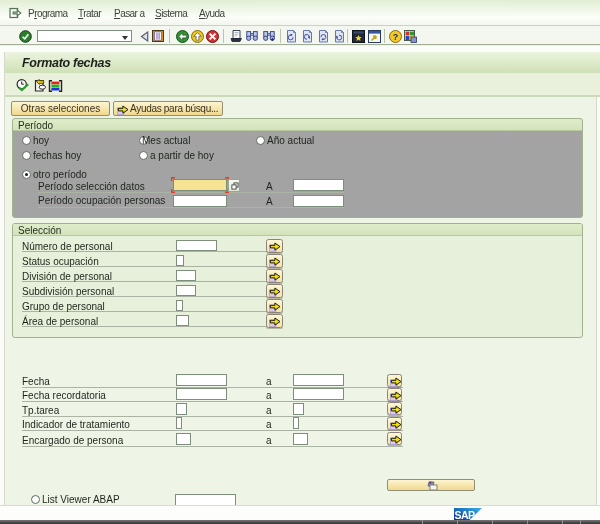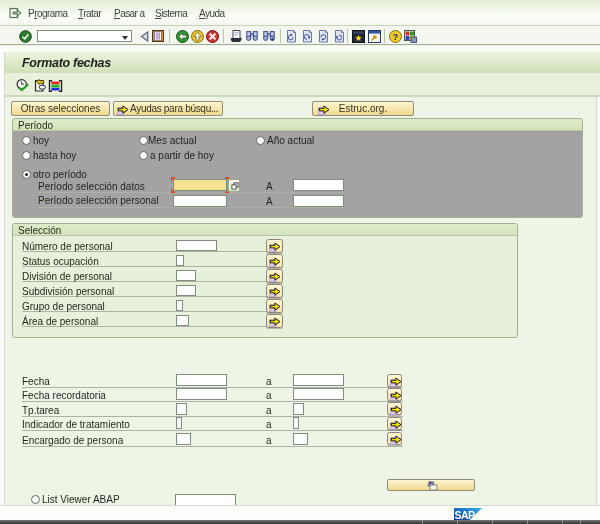--- a/index.html
+++ b/index.html
@@ -159,64 +159,59 @@
 <rect x="3.4" y="4.7" width="8" height="2.7" fill="#18b818"></rect>
 <rect x="3.4" y="7.8" width="8" height="2.7" fill="#2030e0"></rect>
 </svg>
 
 <div class="btn" style="left:113px;top:101px;width:110px;height:15px;line-height:14px;text-align:left;padding-left:16px;letter-spacing:-0.3px">Ayudas para búsqu...<svg style="position:absolute;left:3px;top:2px" width="12" height="11" viewBox="0 0 12 11">
 <rect x="0.5" y="4" width="6.5" height="6.5" fill="#dccbee" stroke="#b0a0cc" stroke-width="0.8"></rect>
 <rect x="0.5" y="4" width="6.5" height="1.6" fill="#4a78c8"></rect>
 <path d="M1.4 4.3 L5.9 4.3 L5.9 2 L11 5.6 L5.9 9.2 L5.9 6.9 L1.4 6.9 Z" fill="#f2e000" stroke="#1a1a1a" stroke-width="1"></path>
 </svg></div>
 <div class="btn" style="left:11px;top:101px;width:99px;height:15px;line-height:14px">Otras selecciones</div>
-<div class="btn" style="left:312px;top:101px;width:102px;height:15px;line-height:14px">Estruc.org.<svg style="position:absolute;left:5px;top:2px" width="12" height="11" viewBox="0 0 12 11">
-<rect x="0.5" y="4" width="6.5" height="6.5" fill="#dccbee" stroke="#b0a0cc" stroke-width="0.8"></rect>
-<rect x="0.5" y="4" width="6.5" height="1.6" fill="#4a78c8"></rect>
-<path d="M1.4 4.3 L5.9 4.3 L5.9 2 L11 5.6 L5.9 9.2 L5.9 6.9 L1.4 6.9 Z" fill="#f2e000" stroke="#1a1a1a" stroke-width="1"></path>
-</svg></div>
 
 <div style="position:absolute;left:12px;top:118px;width:571px;height:100px;border:1px solid #a2b18e;border-radius:3px;background:#a3a3a3">
 <div style="position:absolute;left:0;top:0;right:0;height:12px;background:linear-gradient(#dfecca,#d4e3bc);border-bottom:1px solid #b7c79f;border-radius:2px 2px 0 0"></div>
 <span class="glbl">Período</span>
 </div>
 <span class="radio" style="left:22px;top:136px"></span>
     <span class="lbl" style="left:33px;top:135px">hoy</span>
 <span class="radio" style="left:139px;top:136px"></span>
-    <span class="lbl" style="left:148px;top:135px">Mes actual</span>
+    <span class="lbl" style="left:142px;top:135px">Mes actual</span>
 <span class="radio" style="left:256px;top:136px"></span>
     <span class="lbl" style="left:267px;top:135px">Año actual</span>
 <span class="radio" style="left:22px;top:151px"></span>
-    <span class="lbl" style="left:33px;top:150px">hasta hoy</span>
+    <span class="lbl" style="left:33px;top:150px">fechas hoy</span>
 <span class="radio" style="left:139px;top:151px"></span>
     <span class="lbl" style="left:150px;top:150px">a partir de hoy</span>
 <span class="radio" style="left:22px;top:170px">
       <span class="rdot"></span>
     </span>
     <span class="lbl" style="left:33px;top:169px">otro período</span>
 <span style="position:absolute;left:38px;top:192px;width:306px;height:1px;background:#aab3a4"></span>
 <span class="lbl" style="left:38px;top:181px">Período selección datos</span>
 <span class="inp" style="left:173px;top:178.5px;width:54px;height:12px;background:#f7e394"></span>
 <svg style="position:absolute;left:171px;top:177px" width="58" height="16" viewBox="0 0 58 16">
 <path d="M0.7 4 V0.7 H4 M54 0.7 H57.3 V4 M57.3 12 V15.3 H54 M4 15.3 H0.7 V12" fill="none" stroke="#e04020" stroke-width="1.4"></path>
 </svg>
 <span style="position:absolute;left:228px;top:179px;width:12px;height:13px;background:linear-gradient(#f6f9f2,#dde7d2);border:1px solid #98a68c"></span>
 <svg style="position:absolute;left:230.5px;top:181.5px" width="8" height="8" viewBox="0 0 8 8">
 <rect x="2.9" y="0.9" width="4.2" height="4.2" fill="#e8eaee" stroke="#444" stroke-width="0.9"></rect>
 <rect x="0.9" y="2.9" width="4.2" height="4.2" fill="#fff" stroke="#444" stroke-width="0.9"></rect>
 </svg>
 <span class="lbl" style="left:266px;top:181px">A</span>
 <span class="inp" style="left:293px;top:178.5px;width:51px;height:12px;background:#fff;"></span>
 <span style="position:absolute;left:38px;top:207px;width:306px;height:1px;background:#aab3a4"></span>
-<span class="lbl" style="left:38px;top:195px">Período selección personal</span>
+<span class="lbl" style="left:38px;top:195px">Período ocupación personas</span>
 <span class="inp" style="left:173px;top:194.5px;width:54px;height:12px;background:#fff;"></span>
 <span class="lbl" style="left:266px;top:196px">A</span>
 <span class="inp" style="left:293px;top:194.5px;width:51px;height:12px;background:#fff;"></span>
 
-<div style="position:absolute;left:12px;top:223px;width:506px;height:115px;border:1px solid #a2b18e;border-radius:3px;background:#e7f0da">
+<div style="position:absolute;left:12px;top:223px;width:571px;height:115px;border:1px solid #a2b18e;border-radius:3px;background:#e7f0da">
 <div style="position:absolute;left:0;top:0;right:0;height:12px;background:linear-gradient(#dfecca,#d4e3bc);border-bottom:1px solid #b7c79f;border-radius:2px 2px 0 0"></div>
 <span class="glbl">Selección</span>
 </div>
 <span style="position:absolute;left:22px;top:250.5px;width:260px;height:1px;background:#aab3a4"></span>
 <span class="lbl" style="left:22px;top:240.5px">Número de personal</span>
 <span class="inp" style="left:176px;top:239.5px;width:41px;height:11px;background:#fff;"></span>
 <div class="selbtn" style="left:266px;top:239.0px;width:17px;height:13.5px">
       <svg style="position:absolute;left:2px;top:1px" width="12" height="11" viewBox="0 0 12 11">
 <rect x="0.5" y="4" width="6.5" height="6.5" fill="#dccbee" stroke="#b0a0cc" stroke-width="0.8"></rect>
 <rect x="0.5" y="4" width="6.5" height="1.6" fill="#4a78c8"></rect>

